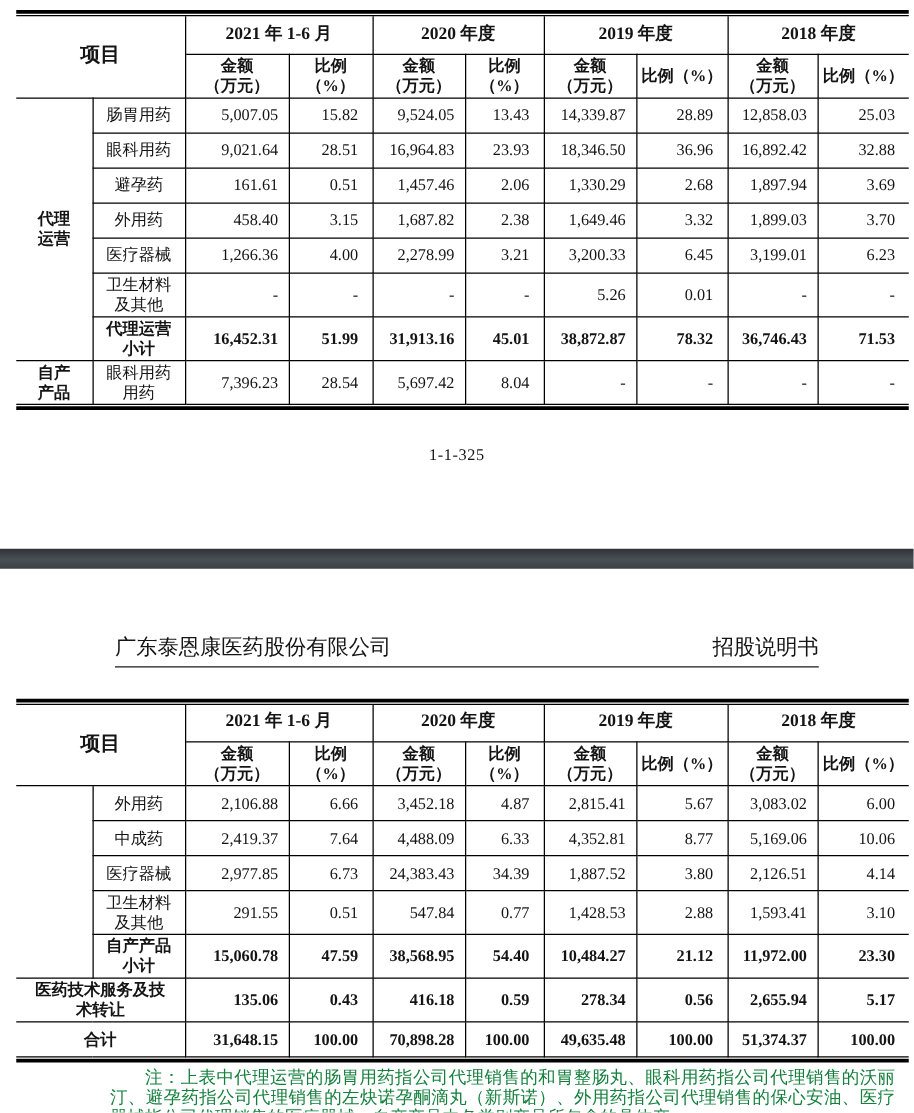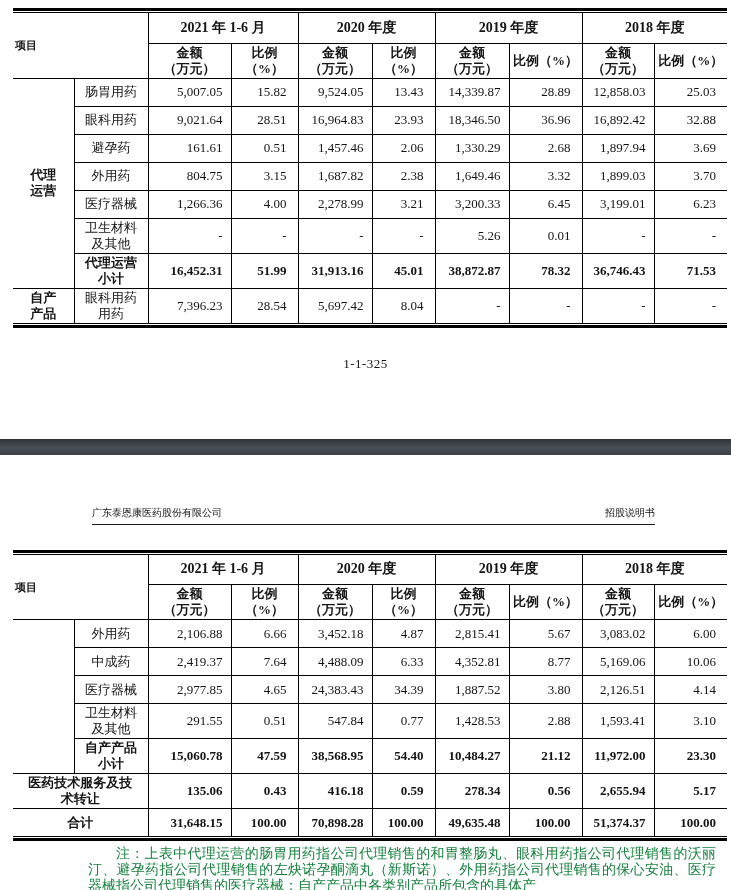--- a/index.html
+++ b/index.html
@@ -31,21 +31,21 @@
     padding: 1px 2px;
     vertical-align: middle;
     line-height: 16px;
   }
   tr > *:first-child { border-left: none; }
   tr > *:last-child  { border-right: none; }
   thead tr:first-child > * { border-top: none; }
 
   th.year { font-size: 14px; font-weight: bold; height: 30px; text-align: center; margin-left: 28px; }
   th.sub  { font-weight: bold; height: 34px; text-align: center; white-space: pre-line; }
-  th.item { font-weight: bold; font-size: 11px; text-align: left; }
+  th.item { font-weight: bold; font-size: 16px; text-align: center; }
 
   td.group-cell { font-weight: bold; text-align: center; white-space: pre-line; }
   td.label-cell { text-align: center; white-space: pre-line; height: 28px; }
   td.num-cell   { text-align: right; height: 28px; font-variant-numeric: tabular-nums; }
   td.amount { padding-right: 8px; }
   td.ratio  { padding-right: 11px; }
   .bold { font-weight: bold; }
 
   .page-num {
     margin-top: 28px;
@@ -62,21 +62,21 @@
   }
 
   .run-hd {
     margin: 51px 0 0 92px;
     width: 563px;
     display: flex;
     justify-content: space-between;
     align-items: flex-end;
     border-bottom: 1px solid #1a1a1a;
     padding-bottom: 4px;
-    font-size: 10px;
+    font-size: 17px;
   }
 
   .t2 { margin-top: 25px; }
 
   .note {
     margin: 5px 0 0 88px;
     width: 628px;
     font-size: 14px;
     line-height: 16px;
     text-align: justify;
@@ -163,21 +163,21 @@
             <td class="num-cell ratio">0.51</td>
             <td class="num-cell amount">1,457.46</td>
             <td class="num-cell ratio">2.06</td>
             <td class="num-cell amount">1,330.29</td>
             <td class="num-cell ratio">2.68</td>
             <td class="num-cell amount">1,897.94</td>
             <td class="num-cell ratio">3.69</td>
           </tr>
           <tr>
             <td class="label-cell">外用药</td>
-            <td class="num-cell amount">804.75</td>
+            <td class="num-cell amount">458.40</td>
             <td class="num-cell ratio">3.15</td>
             <td class="num-cell amount">1,687.82</td>
             <td class="num-cell ratio">2.38</td>
             <td class="num-cell amount">1,649.46</td>
             <td class="num-cell ratio">3.32</td>
             <td class="num-cell amount">1,899.03</td>
             <td class="num-cell ratio">3.70</td>
           </tr>
           <tr>
             <td class="label-cell">医疗器械</td>
@@ -303,21 +303,21 @@
             <td class="num-cell amount">4,488.09</td>
             <td class="num-cell ratio">6.33</td>
             <td class="num-cell amount">4,352.81</td>
             <td class="num-cell ratio">8.77</td>
             <td class="num-cell amount">5,169.06</td>
             <td class="num-cell ratio">10.06</td>
           </tr>
           <tr>
             <td class="label-cell">医疗器械</td>
             <td class="num-cell amount">2,977.85</td>
-            <td class="num-cell ratio">4.65</td>
+            <td class="num-cell ratio">6.73</td>
             <td class="num-cell amount">24,383.43</td>
             <td class="num-cell ratio">34.39</td>
             <td class="num-cell amount">1,887.52</td>
             <td class="num-cell ratio">3.80</td>
             <td class="num-cell amount">2,126.51</td>
             <td class="num-cell ratio">4.14</td>
           </tr>
           <tr>
             <td class="label-cell">卫生材料
 及其他</td>

